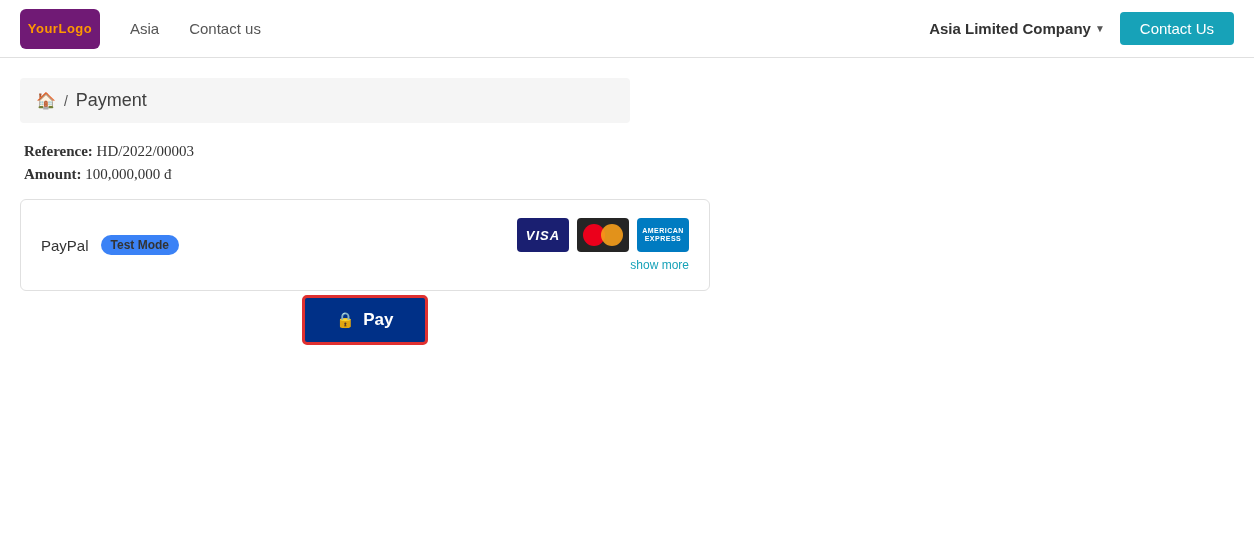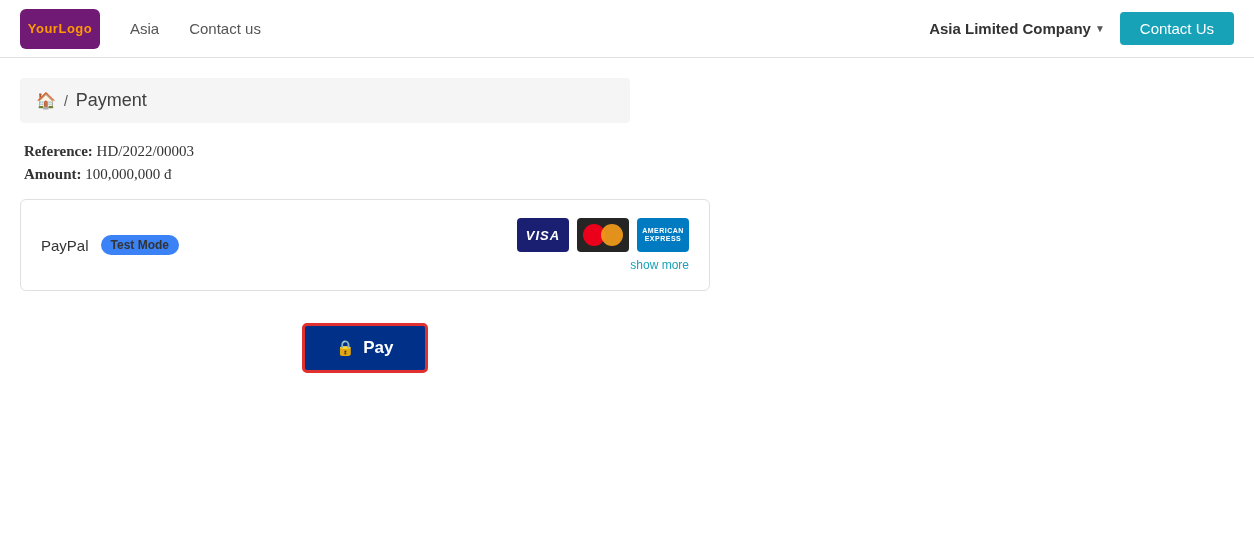--- a/index.html
+++ b/index.html
@@ -116,21 +116,21 @@
 
     
     .payment-card {
       border: 1px solid #e0e0e0;
       border-radius: 6px;
       padding: 18px 20px;
       width: 690px;
       display: flex;
       align-items: center;
       justify-content: space-between;
-      margin-bottom: 32px;
+      margin-bottom: 4px;
     }
     .payment-left {
       display: flex;
       align-items: center;
       gap: 12px;
     }
     .paypal-label {
       font-size: 15px;
       color: #333;
       font-weight: 500;

